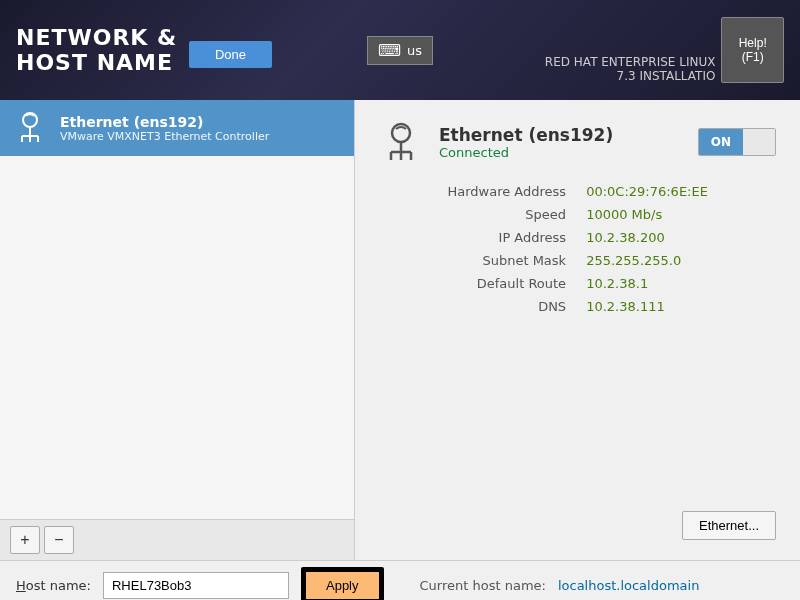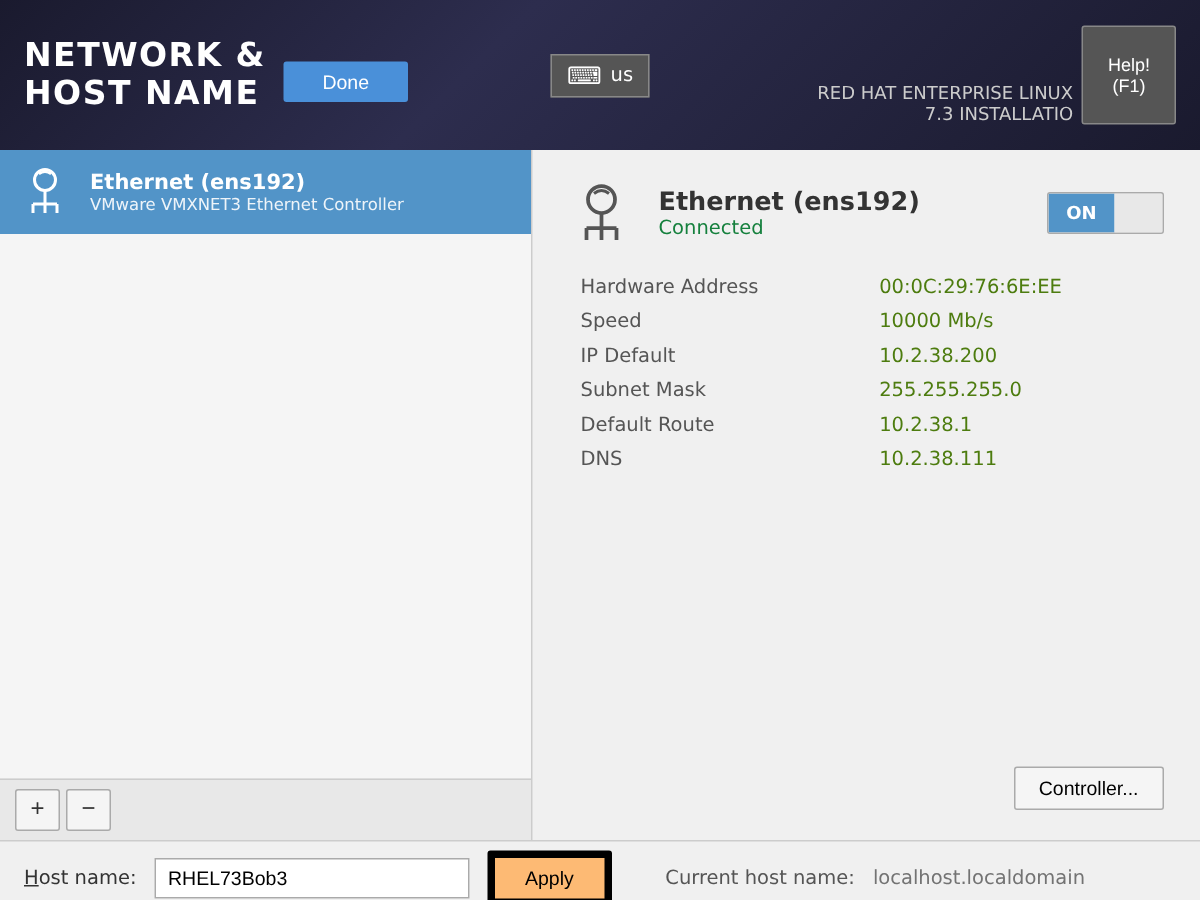--- a/index.html
+++ b/index.html
@@ -227,20 +227,21 @@
 
     .details-table {
       width: 100%;
       border-collapse: collapse;
     }
     .details-table tr td {
       padding: 4px 8px;
       font-size: 13px;
     }
     .details-table tr td:first-child {
+      text-align: right;
       color: #555;
       white-space: nowrap;
       padding-right: 12px;
     }
     .details-table tr td:last-child {
       color: #4d7c0f;
       font-weight: 500;
     }
 
     .configure-btn-row {
@@ -272,40 +273,40 @@
       font-size: 13px;
       color: #333;
     }
     .hostname-label u {
       text-decoration: underline;
     }
     .hostname-input {
       border: 1px solid #aaa;
       padding: 5px 8px;
       font-size: 13px;
-      width: 210px;
+      width: 186px;
       background: white;
       outline: none;
     }
     .apply-btn {
       background: #fdba74;
       border: 5px solid #000000;
       padding: 6px 20px;
       font-size: 13px;
       cursor: pointer;
       border-radius: 2px;
     }
     .current-hostname-label {
       font-size: 13px;
       color: #555;
       margin-left: 24px;
     }
     .current-hostname-value {
       font-size: 13px;
-      color: #737373;
+      color: #0369a1;
     }
   </style>
 </head>
 <body>
 
 <div class="header">
   <div class="header-left">
     <span class="header-title">NETWORK &amp; HOST NAME</span>
     <button class="done-button">Done</button>
   </div>
@@ -378,40 +379,40 @@
       <tbody>
           <tr>
         <td>Hardware Address</td>
         <td>00:0C:29:76:6E:EE</td>
       </tr>
       <tr>
         <td>Speed</td>
         <td>10000 Mb/s</td>
       </tr>
       <tr>
-        <td>IP Default</td>
+        <td>IP Address</td>
         <td>10.2.38.200</td>
       </tr>
       <tr>
         <td>Subnet Mask</td>
         <td>255.255.255.0</td>
       </tr>
       <tr>
         <td>Default Route</td>
         <td>10.2.38.1</td>
       </tr>
       <tr>
         <td>DNS</td>
         <td>10.2.38.111</td>
       </tr>
     </tbody>
       </table>
 
     <div class="configure-btn-row">
-      <button class="configure-btn">Controller...</button>
+      <button class="configure-btn">Ethernet...</button>
     </div>
   </div>
 </div>
 
 <div class="bottom-bar">
   <label class="hostname-label"><u>H</u>ost name:</label>
   <input class="hostname-input" type="text" value="RHEL73Bob3" style="">
   <button class="apply-btn">Apply</button>
   <span class="current-hostname-label">Current host name:</span>
   <span class="current-hostname-value">localhost.localdomain</span>

